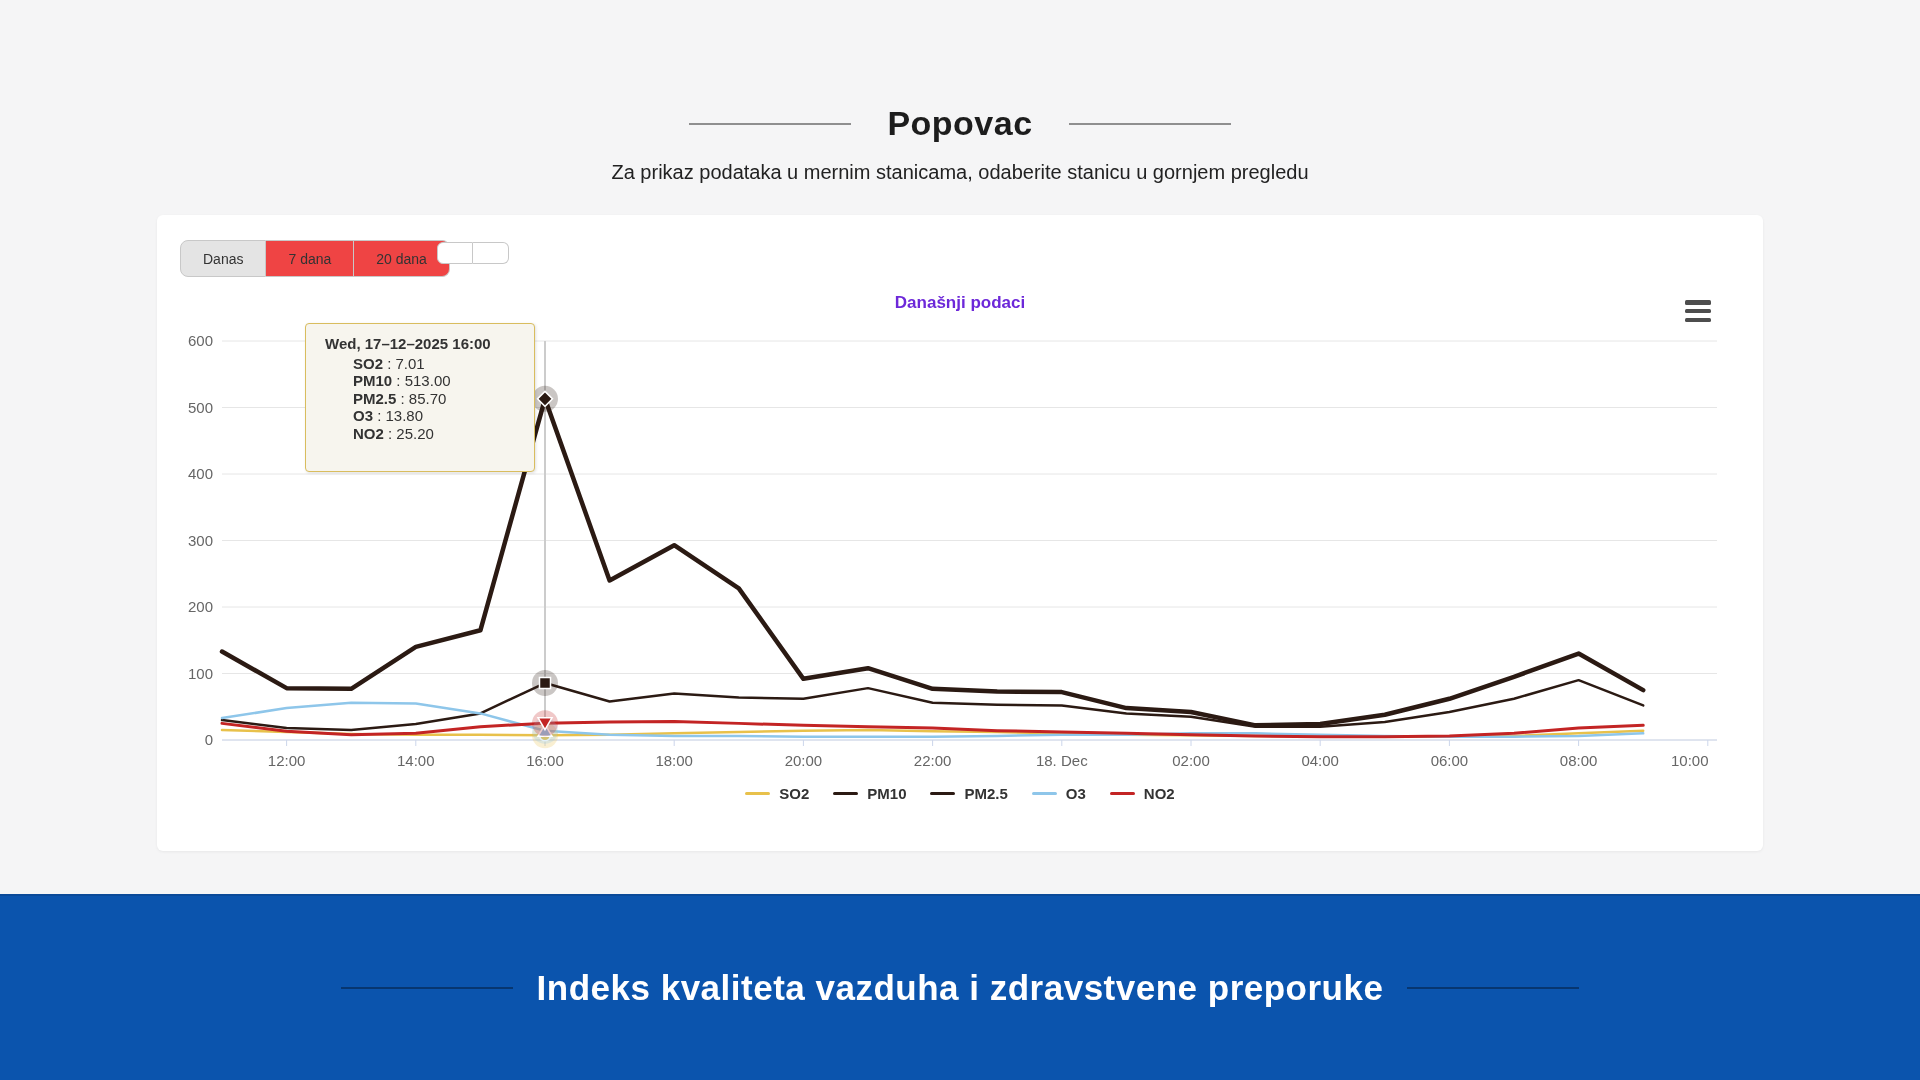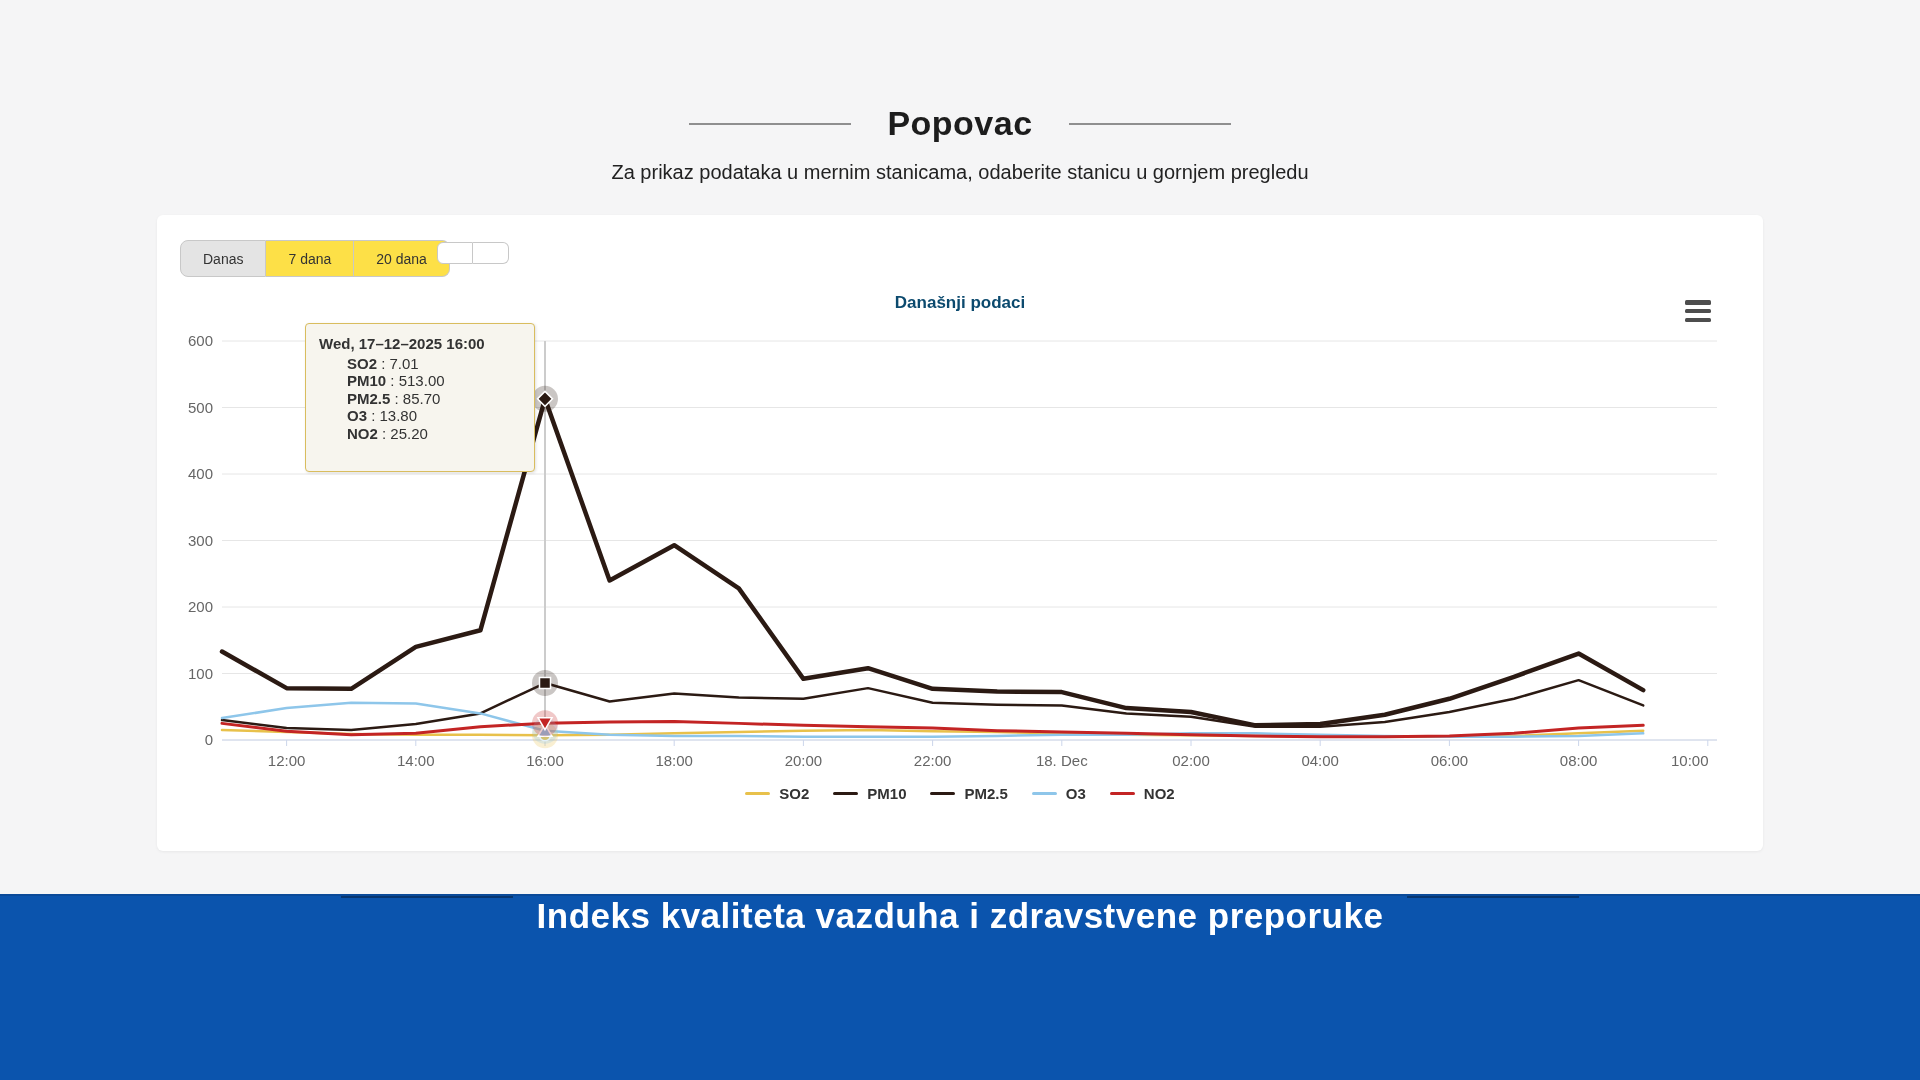--- a/index.html
+++ b/index.html
@@ -11,60 +11,60 @@
   .title-row { display:flex; align-items:center; justify-content:center; gap:36px; }
   .title-line { width:162px; height:2px; background:#8f8f8f; }
   .page-title { font-size:34px; font-weight:bold; color:#1d1d1d; letter-spacing:0.5px; }
   .page-subtitle { margin-top:18px; font-size:20px; color:#222; }
 
   
   .card { position:absolute; left:157px; top:215px; width:1606px; height:636px;
     background:#ffffff; border-radius:6px; box-shadow:0 1px 3px rgba(0,0,0,0.06); }
 
   .tabs { position:absolute; left:23px; top:25px; display:flex; }
-  .tab { height:37px; padding:0 22px; font-size:14px; color:#333; background:#fde047;
+  .tab { height:37px; padding:0 22px; font-size:14px; color:#333; background:#ef4444;
     border:1px solid #c8c8c8; border-left:none; display:flex; align-items:center;
     cursor:pointer; }
   .tab:first-child { border-left:1px solid #c8c8c8; border-radius:8px 0 0 8px; }
   .tab:last-child { border-radius:0 8px 8px 0; }
   .tab.active { background:#e4e4e4; }
   .mini-btns { position:absolute; left:280px; top:27px; display:flex; }
   .mini-btn { width:36px; height:22px; background:#fff; border:1px solid #c8c8c8; border-left:none; }
   .mini-btn:first-child { border-left:1px solid #c8c8c8; border-radius:6px 0 0 6px; }
   .mini-btn:last-child { border-radius:0 6px 6px 0; }
 
   .chart-title { position:absolute; left:0; top:78px; width:100%; text-align:center;
-    font-size:17px; font-weight:bold; color:#0c4a6e; }
+    font-size:17px; font-weight:bold; color:#6d28d9; }
 
   .menu-btn { position:absolute; left:1528px; top:84px; width:28px; height:24px;
     cursor:pointer; display:flex; flex-direction:column; justify-content:space-between; padding:1px 0; }
   .menu-btn .bar { width:26px; height:4.5px; background:#4d4d4d; border-radius:1.5px; }
 
   .chart-svg { position:absolute; left:0; top:0; width:1606px; height:636px; }
 
   
   .tooltip { position:absolute; left:148px; top:108px; width:230px; min-height:149px;
     background:#f7f5ee; border:1.5px solid #d9bd5e; border-radius:4px;
-    padding:11px 13px; font-size:15px; color:#333;
+    padding:11px 19px; font-size:15px; color:#333;
     box-shadow:1px 1px 3px rgba(0,0,0,0.12); }
   .tooltip .tt-title { font-weight:bold; margin-bottom:3px; }
   .tooltip .tt-row { line-height:17.4px;margin-left:28px; }
   .tooltip .tt-row b { font-weight:bold; }
 
   
   .legend { position:absolute; left:0; top:570px; width:100%; display:flex;
     justify-content:center; align-items:center; gap:24px; }
   .legend-item { display:flex; align-items:center; gap:9px; cursor:pointer; }
   .legend-line { width:25px; height:3.5px; border-radius:2px; }
   .legend-label { font-size:15px; font-weight:bold; color:#333; }
 
   
   .footer { position:absolute; left:0; top:894px; width:1920px; height:186px;
     background:#0b54ad; border-top:2px solid #0a4a99; }
-  .footer-row { height:100%; display:flex; justify-content:center; gap:24px; }
+  .footer-row { height:100%; display:flex; align-items:center; justify-content:center; gap:24px; }
   .footer-line { width:172px; height:2px; background:rgba(0,0,0,0.35); }
   .footer-title { color:#ffffff; font-size:35px; font-weight:bold; letter-spacing:0.5px; }
 </style>
 </head>
 <body>
 
 <div class="header">
   <div class="title-row">
     <div class="title-line"></div>
     <div class="page-title">Popovac</div>

